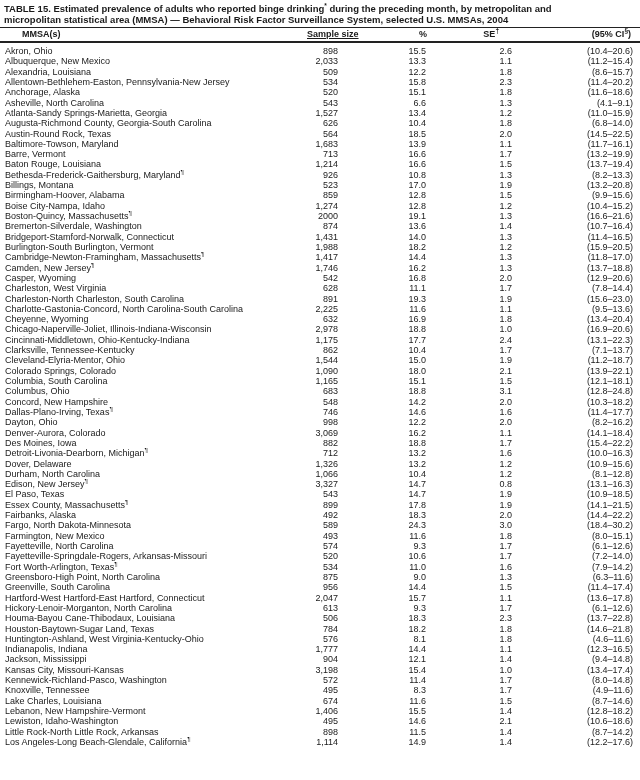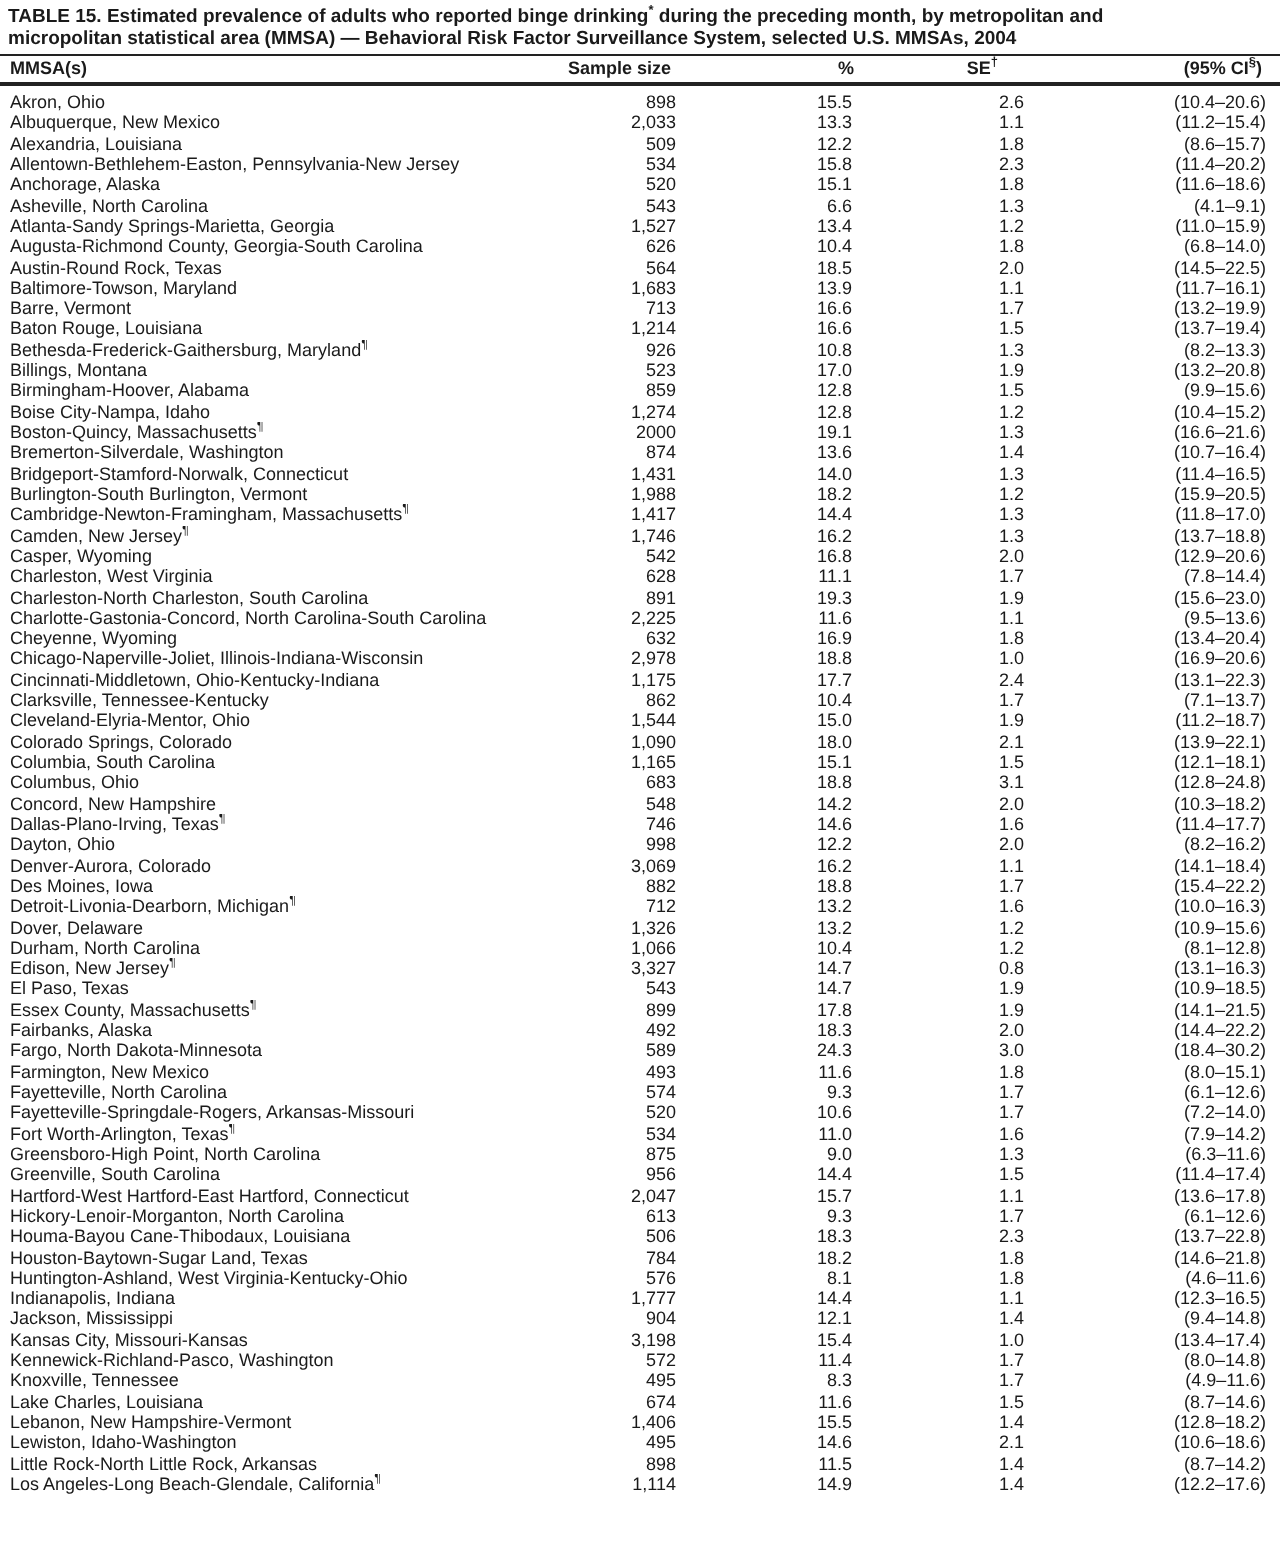--- a/index.html
+++ b/index.html
@@ -15,22 +15,22 @@
   .title sup{font-size:6.5px;line-height:0;}
   .thead{
     position:relative;height:13px;margin-top:2px;
     border-top:1.5px solid #222;border-bottom:2.5px solid #222;
   }
   .thead .h{
     position:absolute;top:1px;font-weight:bold;font-size:9px;
     white-space:nowrap;color:#1a1a1a;
   }
   .thead sup{font-size:6.5px;line-height:0;}
-  .h-mmsa{left:5px;}
-  .h-sample{left:284px;}
+  .h-mmsa{left:22px;}
+  .h-sample{left:307px;text-decoration:underline;}
   .h-pct{right:213px;}
   .h-se{right:141px;}
   .h-ci{right:9px;}
   table{
     border-collapse:collapse;table-layout:fixed;
     width:628px;margin:3px 7px 0 5px;
   }
   td{
     padding:0;font-size:9px;line-height:10.32px;height:10.32px;
     white-space:nowrap;overflow:hidden;vertical-align:baseline;color:#1a1a1a;

